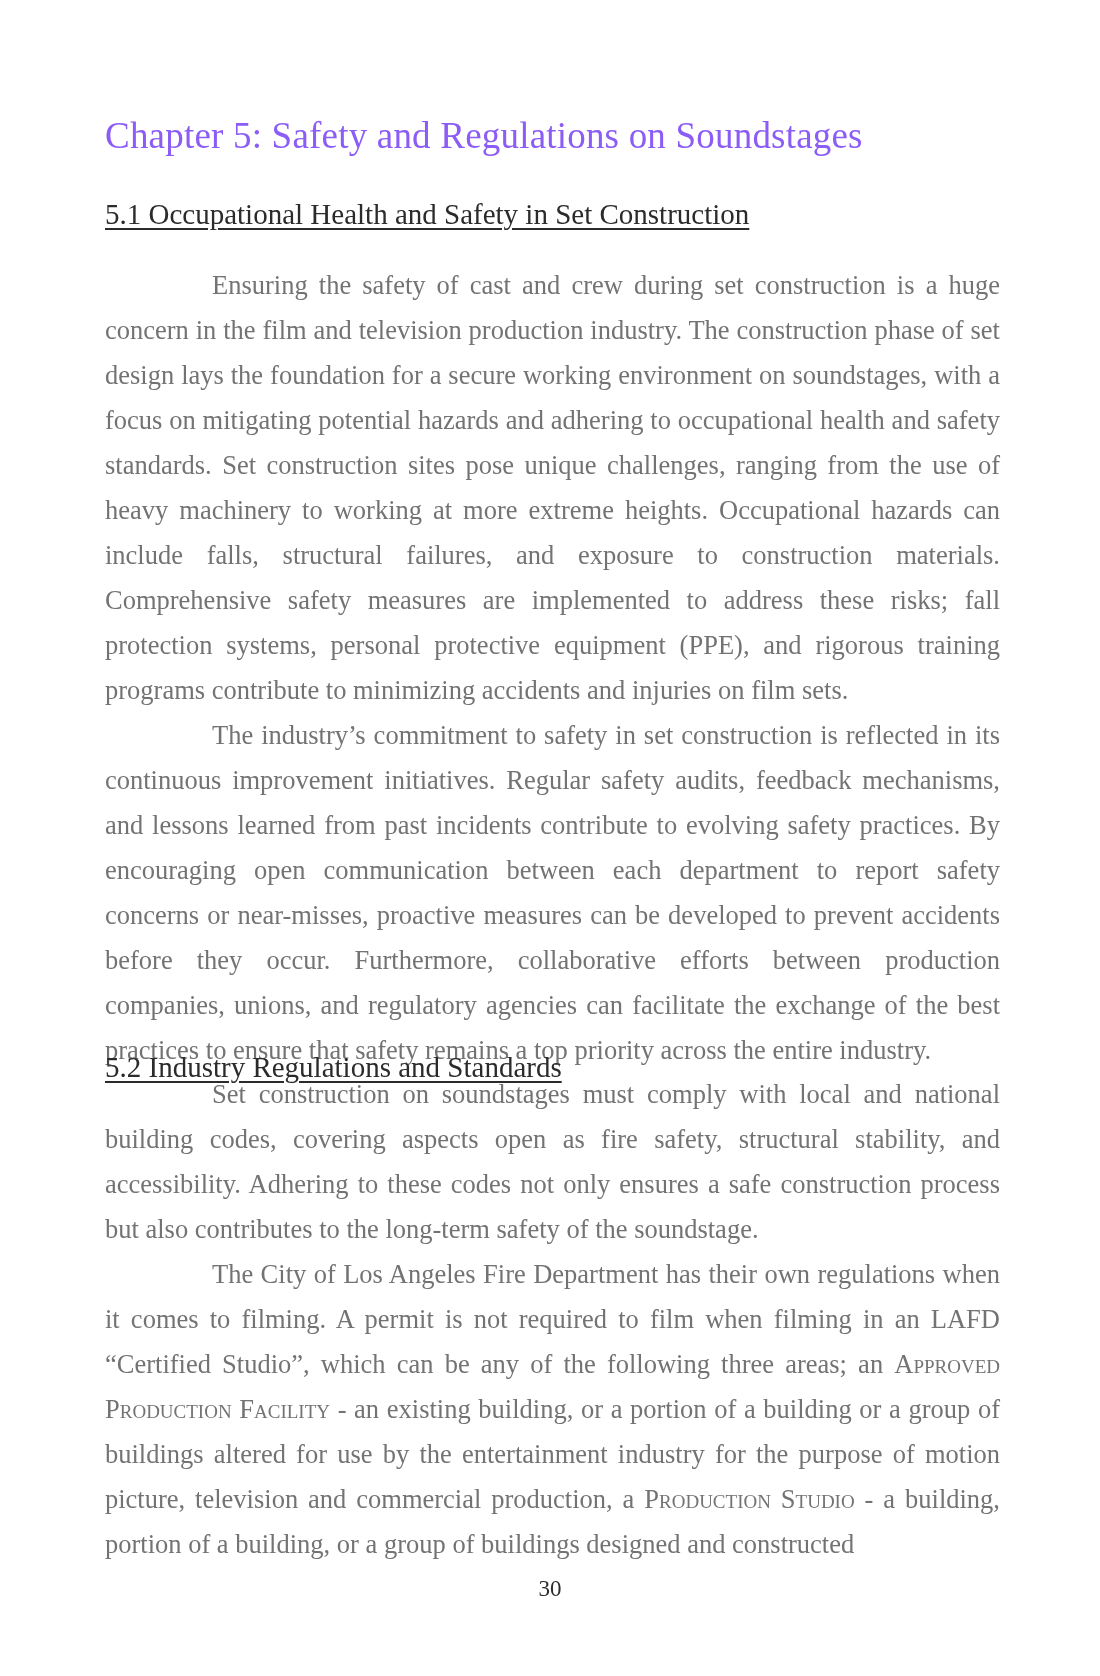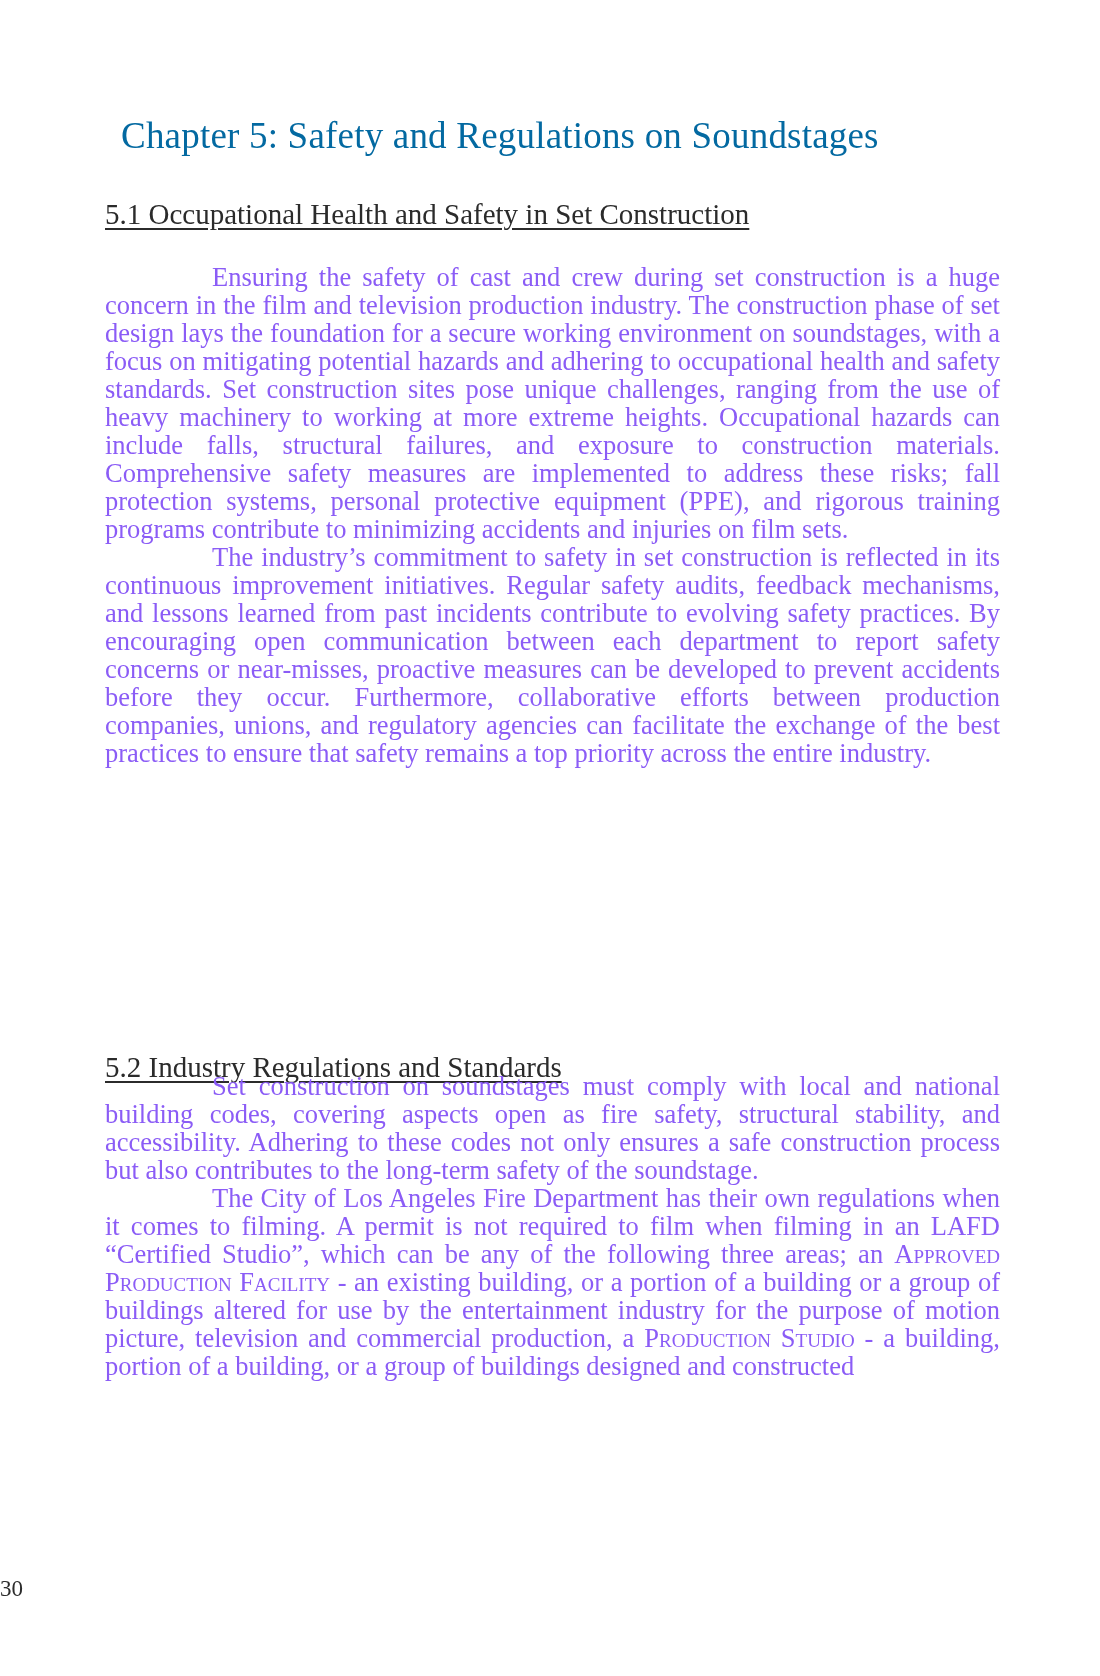--- a/index.html
+++ b/index.html
@@ -17,26 +17,26 @@
     }
     .page {
       position: absolute;
       left: 105px;
       top: 0;
       width: 895px;
     }
     .chapter-title {
       position: absolute;
       top: 112px;
-      left: 16px;
+      left: 0;
       margin: 0;
       font-weight: normal;
       font-size: 37px;
       line-height: 48px;
-      color: #0369a1;
+      color: #8b5cf6;
       white-space: nowrap;
       letter-spacing: 0.2px;
     }
     .section-heading {
       position: absolute;
       left: 0;
       margin: 0;
       font-weight: normal;
       font-size: 29px;
       line-height: 38px;
@@ -47,41 +47,42 @@
       text-underline-offset: 4px;
       text-align: center;
     }
     .sec1 { top: 195px; }
     .sec2 { top: 1048px; }
     .body-block {
       position: absolute;
       left: 0;
       width: 895px;
       font-size: 26.5px;
-      line-height: 28px;
-      color: #8b5cf6;
+      line-height: 45px;
+      color: #737373;
       text-align: justify;
       font-stretch: condensed;
     }
     .block1 { top: 263px; }
     .block2 { top: 1072px; }
     .body-block p {
       margin: 0;
       text-indent: 107px;
       text-align: justify;
       text-align-last: left;
     }
     .sc {
       font-variant: small-caps;
     }
     .page-number {
       position: absolute;
       top: 1576px;
       left: 0;
       width: 1100px;
+      text-align: center;
       font-size: 23px;
       color: #2c2c2c;
     }
   </style>
 </head>
 <body>
 
 <div class="page">
   <h1 class="chapter-title">Chapter 5: Safety and Regulations on Soundstages</h1>
 

